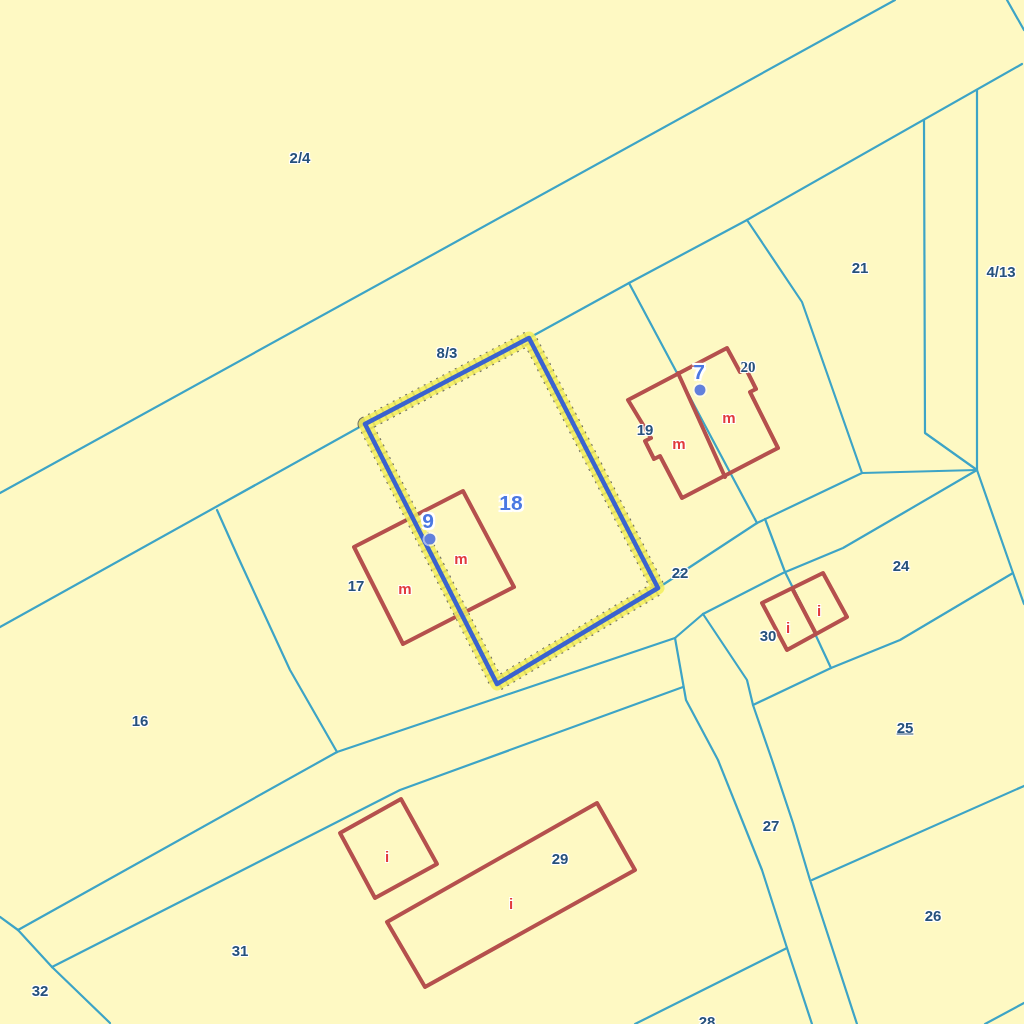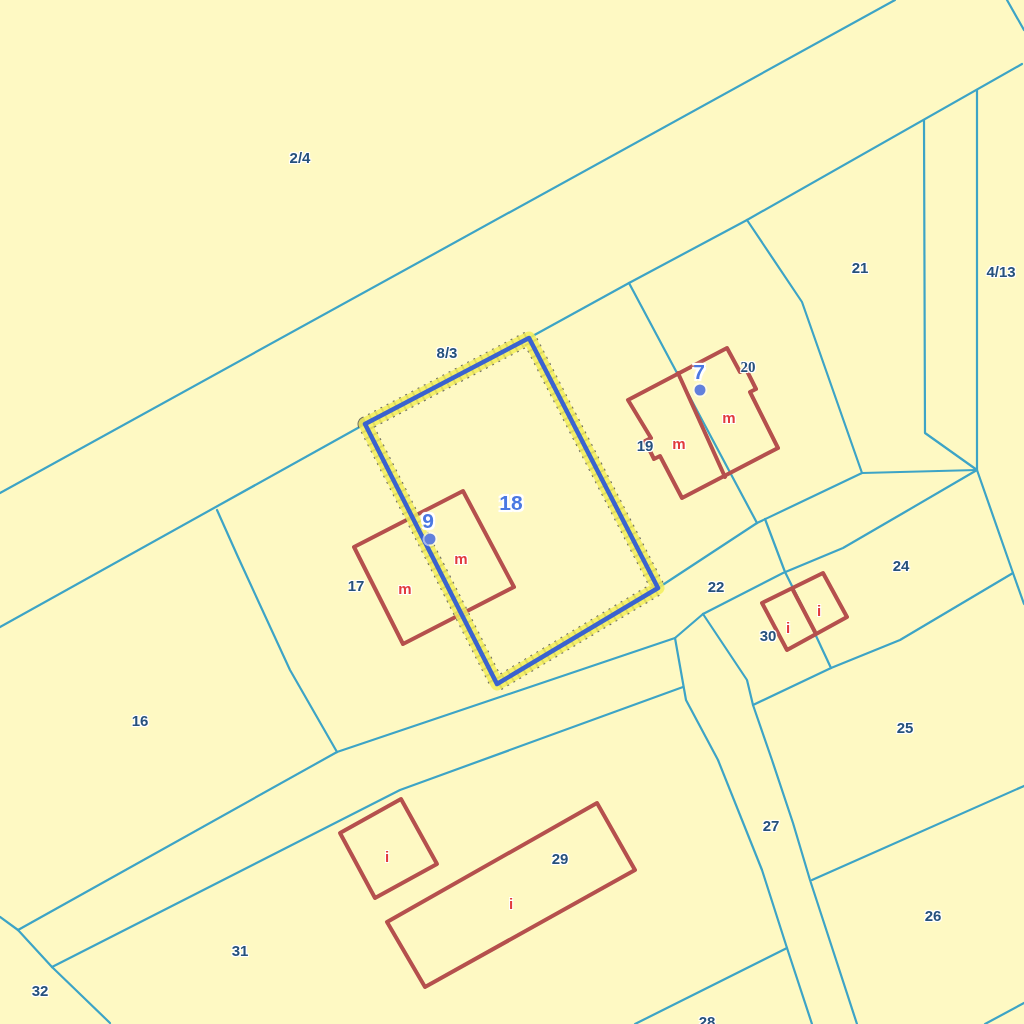--- a/index.html
+++ b/index.html
@@ -62,27 +62,27 @@
       <polygon points="365,424 529,338 658,588 497,684" stroke="#3A63CF" stroke-width="4.5"></polygon>
     </g>
   </svg>
 
   <div id="map-labels">
       <div class="lbl parcel-lbl" style="left: 300px; top: 157px; color: rgb(38, 81, 125);">2/4</div>
       <div class="lbl parcel-lbl" style="left: 447px; top: 312px; color: rgb(38, 81, 125); margin-top: 40px;">8/3</div>
       <div class="lbl parcel-lbl" style="left: 860px; top: 267px; color: rgb(38, 81, 125);">21</div>
       <div class="lbl parcel-lbl" style="left: 1001px; top: 271px; color: rgb(38, 81, 125);">4/13</div>
       <div class="lbl parcel-lbl" style="left: 748px; top: 367px; color: rgb(38, 81, 125); font-family: Liberation Serif, serif;">20</div>
-      <div class="lbl parcel-lbl" style="left: 645px; top: 429px; color: rgb(38, 81, 125); margin-top: 16px;">19</div>
+      <div class="lbl parcel-lbl" style="left: 645px; top: 429px; color: rgb(38, 81, 125);">19</div>
       <div class="lbl parcel-lbl" style="left: 356px; top: 585px; color: rgb(38, 81, 125);">17</div>
       <div class="lbl parcel-lbl" style="left: 140px; top: 711px; color: rgb(38, 81, 125); margin-top: 9px;">16</div>
-      <div class="lbl parcel-lbl" style="left: 680px; top: 586px; color: rgb(38, 81, 125); margin-left: 36px;">22</div>
+      <div class="lbl parcel-lbl" style="left: 680px; top: 572px; color: rgb(38, 81, 125);">22</div>
       <div class="lbl parcel-lbl" style="left: 768px; top: 635px; color: rgb(38, 81, 125);">30</div>
       <div class="lbl parcel-lbl" style="left: 901px; top: 565px; color: rgb(38, 81, 125);">24</div>
-      <div class="lbl parcel-lbl" style="left: 905px; top: 727px; color: rgb(38, 81, 125);">25</div>
+      <div class="lbl parcel-lbl" style="left: 905px; top: 727px; color: rgb(38, 81, 125); text-decoration: underline;">25</div>
       <div class="lbl parcel-lbl" style="left: 933px; top: 915px; color: rgb(38, 81, 125);">26</div>
       <div class="lbl parcel-lbl" style="left: 771px; top: 825px; color: rgb(38, 81, 125);">27</div>
       <div class="lbl parcel-lbl" style="left: 707px; top: 993px; color: rgb(38, 81, 125); margin-top: 28px;">28</div>
       <div class="lbl parcel-lbl" style="left: 560px; top: 858px; color: rgb(38, 81, 125); text-align: right;">29</div>
       <div class="lbl parcel-lbl" style="left: 240px; top: 950px; color: rgb(38, 81, 125);">31</div>
       <div class="lbl parcel-lbl" style="left: 40px; top: 990px; color: rgb(38, 81, 125);">32</div>
       <div class="lbl addr-lbl" style="left: 511px; top: 503px; color: rgb(74, 120, 226);">18</div>
       <div class="lbl addr-lbl" style="left: 428px; top: 521px; color: rgb(74, 120, 226);">9</div>
       <div class="lbl addr-lbl" style="left: 699px; top: 372px; color: rgb(74, 120, 226);">7</div>
       <div class="lbl use-lbl" style="left: 405px; top: 588px; color: rgb(226, 58, 60);">m</div>

